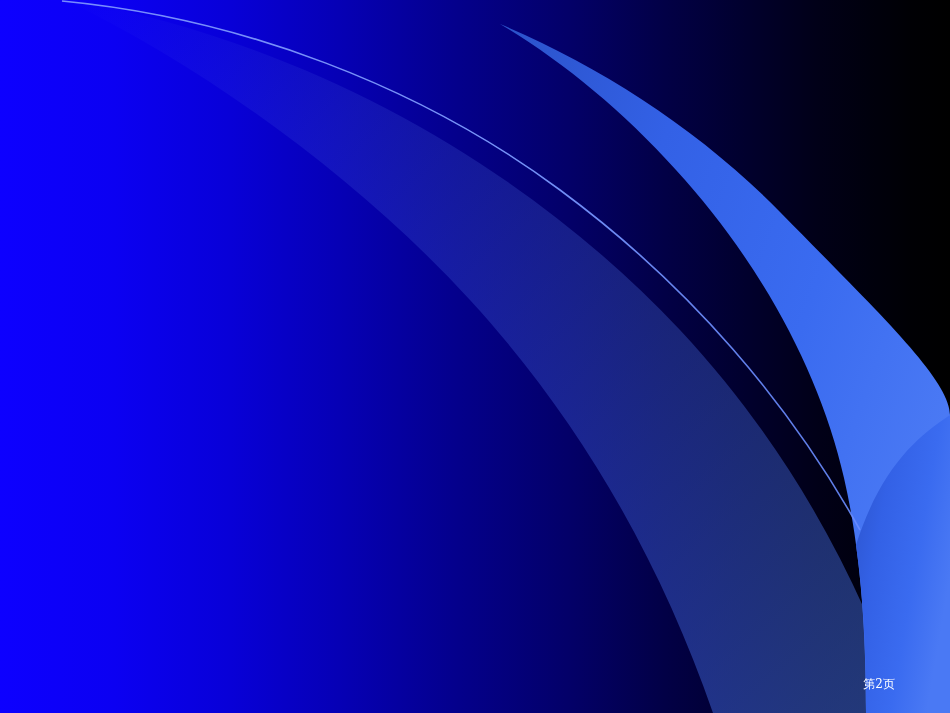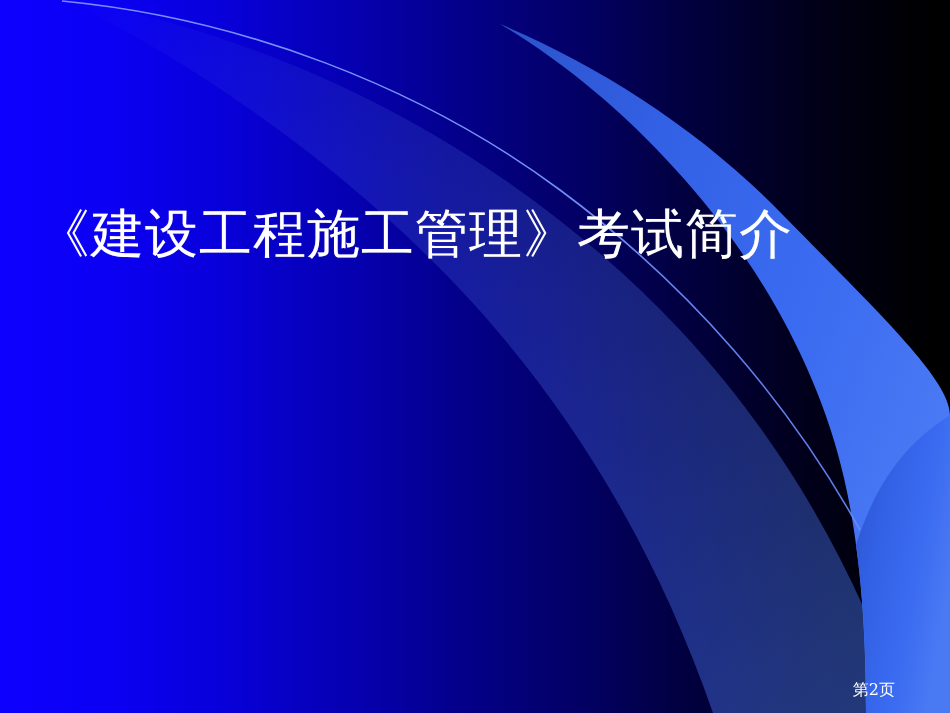--- a/index.html
+++ b/index.html
@@ -67,24 +67,24 @@
     line-height: 76px;
     letter-spacing: 1px;
     white-space: nowrap;
     text-shadow: 0 0 1px rgba(255,255,255,.35);
   }
 
   
   .footer {
     position: absolute;
     right: 55px;
-    bottom: 13px;
+    bottom: 19px;
     color: #ffffff;
     font-family: "DejaVu Serif", "Liberation Serif", serif;
-    font-size: 16px;
+    font-size: 12px;
     line-height: 20px;
     white-space: nowrap;
   }
 </style>
 </head>
 <body>
 
 <div class="slide">
 
   <div class="slide-bg"></div>
@@ -135,19 +135,16 @@
                C 866,660 864,600 856,545
                C 880,470 915,438 950,415 Z" fill="url(#swooshGrad)"></path>
 
       <path d="M 62,1
                C 240,18 420,86 560,190
                C 690,286 790,404 860,530" fill="none" stroke="url(#arcGrad)" stroke-width="1.6"></path>
 
     </g>
   </svg>
 
-  <div class="title-block">
-    <span class="title-text">《建设工程施工管理》考试简介</span>
-  </div>
 
   <div class="footer">第2页</div>
 
 </div>
 
 </body></html>

